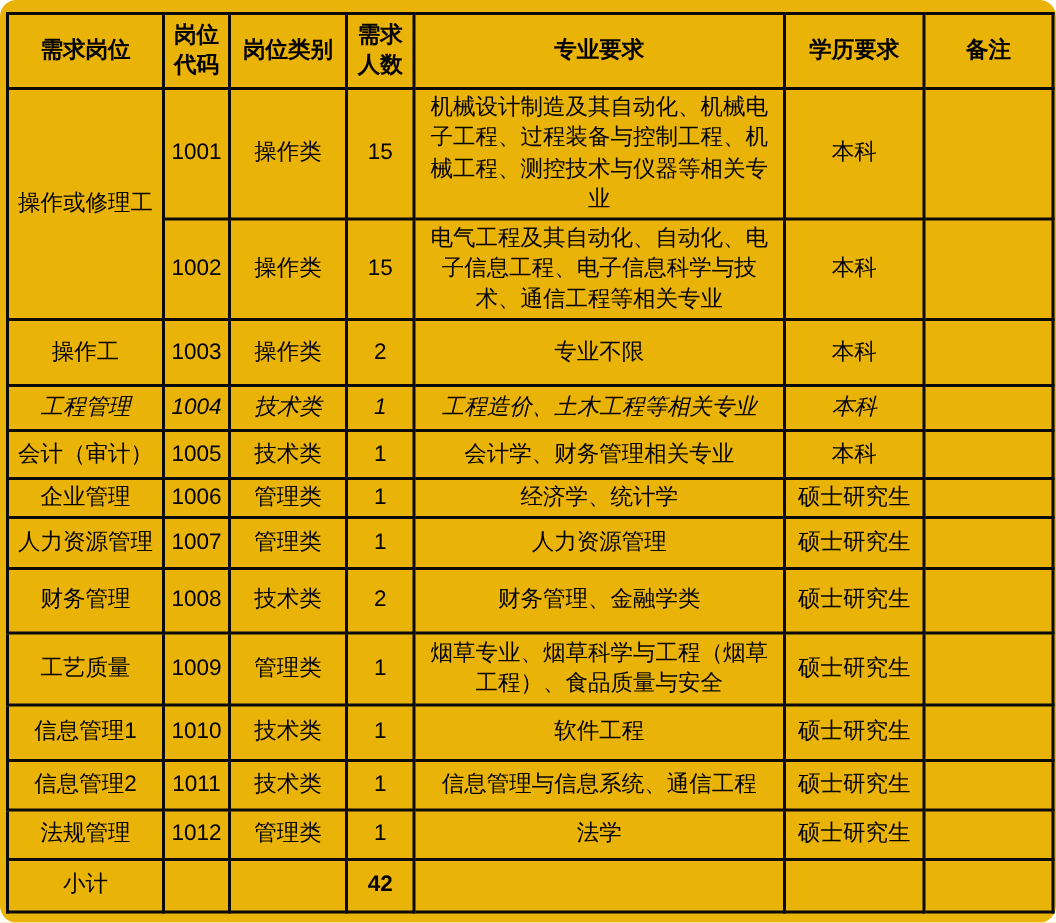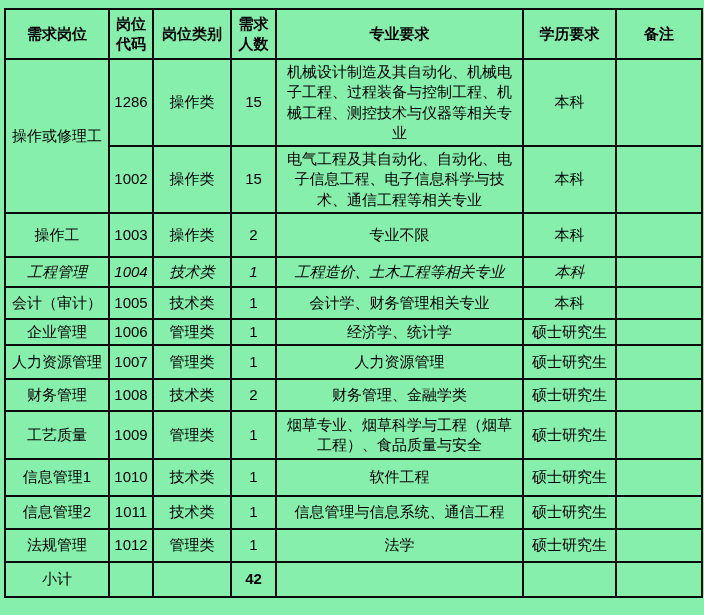--- a/index.html
+++ b/index.html
@@ -5,23 +5,24 @@
   html, body {
     margin: 0;
     padding: 0;
     background: #ffffff;
     font-family: "Liberation Sans", sans-serif;
     color: #000000;
   }
   .page {
     width: 704px;
     height: 615px;
-    background: #86efac;
+    background: #eab308;
     box-sizing: border-box;
     padding: 8px 2px 3px 4px;
+    border-radius: 11px;
   }
   table.recruit {
     border-collapse: collapse;
     table-layout: fixed;
     width: 697px;
   }
   table.recruit th,
   table.recruit td {
     border: 2px solid #0a0a0a;
     text-align: center;
@@ -47,21 +48,21 @@
   }
   
   tr.h-head  { height: 50px; }
   tr.h-r0    { height: 74px; }
   tr.h-r1    { height: 62px; }
   tr.h-r2    { height: 44px; }
   tr.h-r3    { height: 30px; font-style: italic; }
   tr.h-r4    { height: 32px; }
   tr.h-r5    { height: 18px; margin-left: 22px; }
   tr.h-r6    { height: 34px; margin-top: 47px; }
-  tr.h-r7    { height: 32px; margin-left: 30px; }
+  tr.h-r7    { height: 43px; margin-left: 30px; }
   tr.h-r8    { height: 48px; }
   tr.h-r9    { height: 37px; }
   tr.h-r10   { height: 33px; }
   tr.h-r11   { height: 33px; }
   tr.h-foot  { height: 35px; }
 </style>
 </head>
 <body>
 
 <div class="page">
@@ -81,21 +82,21 @@
         <th>岗位代码</th>
         <th>岗位类别</th>
         <th>需求人数</th>
         <th>专业要求</th>
         <th>学历要求</th>
         <th>备注</th>
       </tr>
 
       <tr class="h-r0">
         <td rowspan="2">操作或修理工</td>
-        <td>1286</td>
+        <td>1001</td>
         <td>操作类</td>
         <td>15</td>
         <td class="maj-left">机械设计制造及其自动化、机械电子工程、过程装备与控制工程、机械工程、测控技术与仪器等相关专业</td>
         <td>本科</td>
         <td></td>
       </tr>
 
       <tr class="h-r1">
         <td>1002</td>
         <td>操作类</td>

